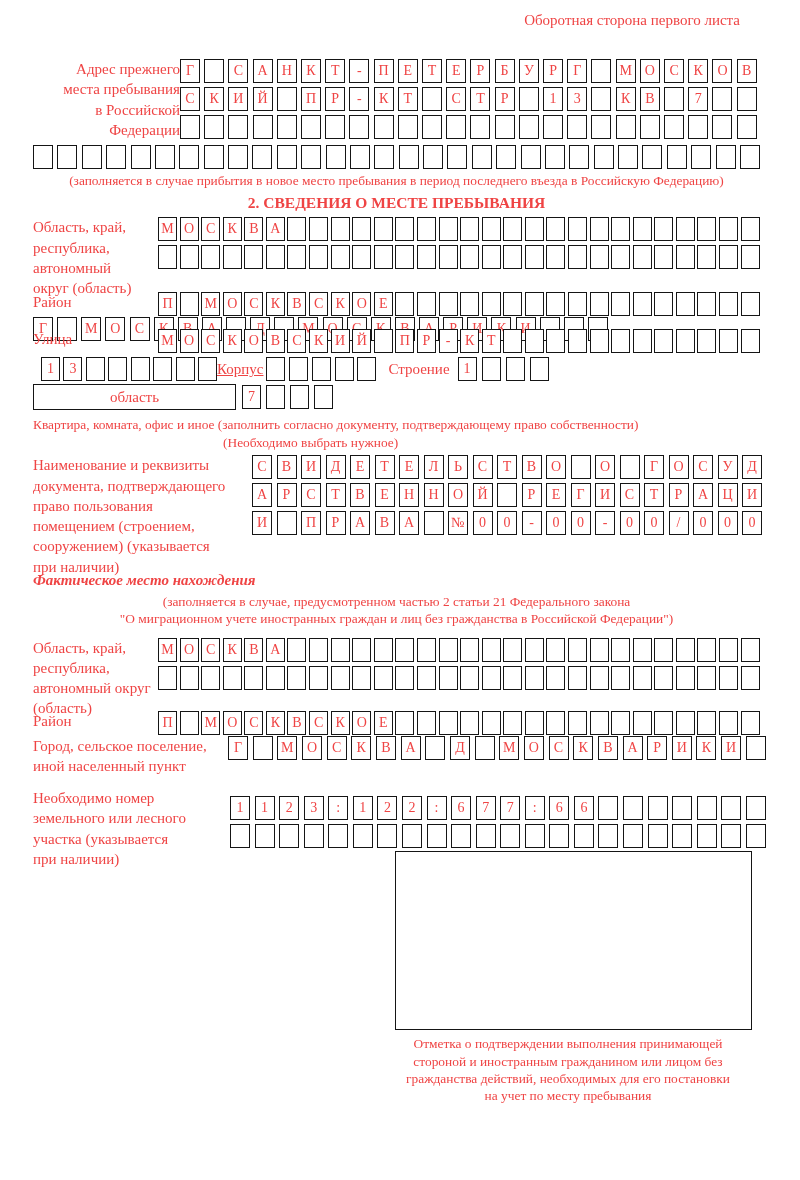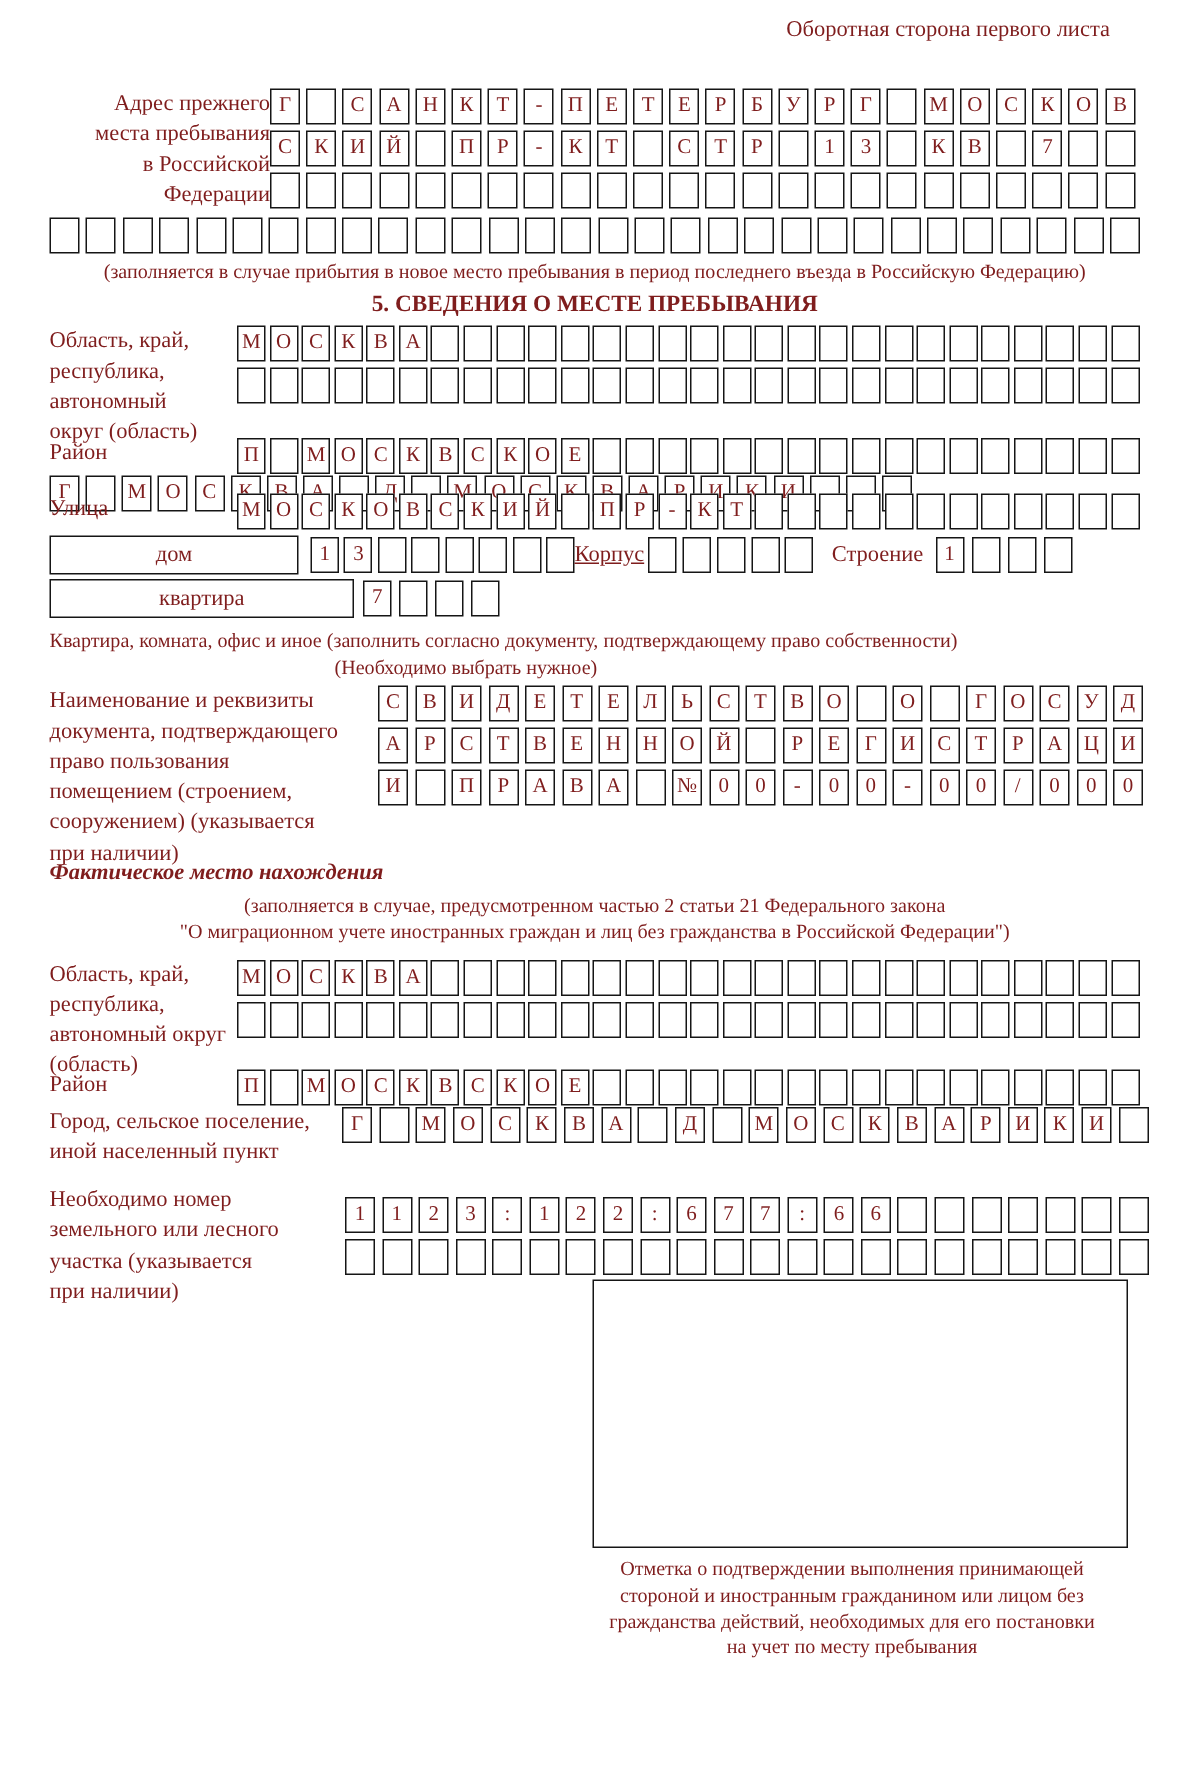--- a/index.html
+++ b/index.html
@@ -1,18 +1,18 @@
 <!DOCTYPE html>
 <html><head>
 <meta charset="utf-8">
 <style>
   html,body{margin:0;padding:0;background:#fff;}
   .page{
     position:relative;width:800px;height:1180px;box-sizing:border-box;
-    padding:12px 40px 0 33px;background:#fff;color:#7f1d1d;
+    padding:12px 40px 0 33px;background:#fff;color:#ef4444;
     font-family:"Liberation Serif","DejaVu Serif",serif;overflow:hidden;
   }
   .header-note{text-align:right;padding-right:20px;font-size:15px;}
   .group{display:flex;align-items:flex-start;}
   .rows{display:flex;flex-direction:column;gap:4px;}
   .flabel{font-size:15px;line-height:1.35;white-space:pre-line;flex:none;}
   .lbl-prev{width:147px;}
   .lbl-s{width:125px;}
   .lbl-city{width:153px;}
   .lbl-doc{width:219px;}
@@ -194,21 +194,21 @@
       <span class="cell">&nbsp;</span>
       <span class="cell">&nbsp;</span>
       <span class="cell">&nbsp;</span>
       <span class="cell">&nbsp;</span>
       <span class="cell">&nbsp;</span>
       <span class="cell">&nbsp;</span>
       <span class="cell">&nbsp;</span>
     </div>
   <div class="cap center cap-prev">(заполняется в случае прибытия в новое место пребывания в период последнего въезда в Российскую Федерацию)</div>
 
-  <div class="sec-title">5. СВЕДЕНИЯ О МЕСТЕ ПРЕБЫВАНИЯ</div>
+  <div class="sec-title">2. СВЕДЕНИЯ О МЕСТЕ ПРЕБЫВАНИЯ</div>
 
   <div class="group g-region">
     <div class="flabel lbl-s">Область, край,
 республика,
 автономный
 округ (область)</div>
     <div class="rows">
       <div class="cells w-s28">
           <span class="cell">М</span>
           <span class="cell">О</span>
@@ -363,21 +363,20 @@
         <span class="cell">&nbsp;</span>
         <span class="cell">&nbsp;</span>
         <span class="cell">&nbsp;</span>
         <span class="cell">&nbsp;</span>
         <span class="cell">&nbsp;</span>
         <span class="cell">&nbsp;</span>
       </div>
   </div>
 
   <div class="house-row">
-    <div class="type-box box-house">дом</div>
     <div class="cells w-h8" style="margin-left:8px;">
         <span class="cell">1</span>
         <span class="cell">3</span>
         <span class="cell">&nbsp;</span>
         <span class="cell">&nbsp;</span>
         <span class="cell">&nbsp;</span>
         <span class="cell">&nbsp;</span>
         <span class="cell">&nbsp;</span>
         <span class="cell">&nbsp;</span>
       </div>
@@ -392,21 +391,21 @@
     <div class="inline-lbl" style="margin-left:12px;">Строение</div>
     <div class="cells w-h4" style="margin-left:8px;">
         <span class="cell">1</span>
         <span class="cell">&nbsp;</span>
         <span class="cell">&nbsp;</span>
         <span class="cell">&nbsp;</span>
       </div>
   </div>
 
   <div class="apt-row">
-    <div class="type-box box-apt">квартира</div>
+    <div class="type-box box-apt">область</div>
     <div class="cells w-h4" style="margin-left:6px;">
         <span class="cell">7</span>
         <span class="cell">&nbsp;</span>
         <span class="cell">&nbsp;</span>
         <span class="cell">&nbsp;</span>
       </div>
   </div>
   <div class="cap cap-apt">Квартира, комната, офис и иное (заполнить согласно документу, подтверждающему право собственности)</div>
 
   <div class="cap hint">(Необходимо выбрать нужное)</div>

